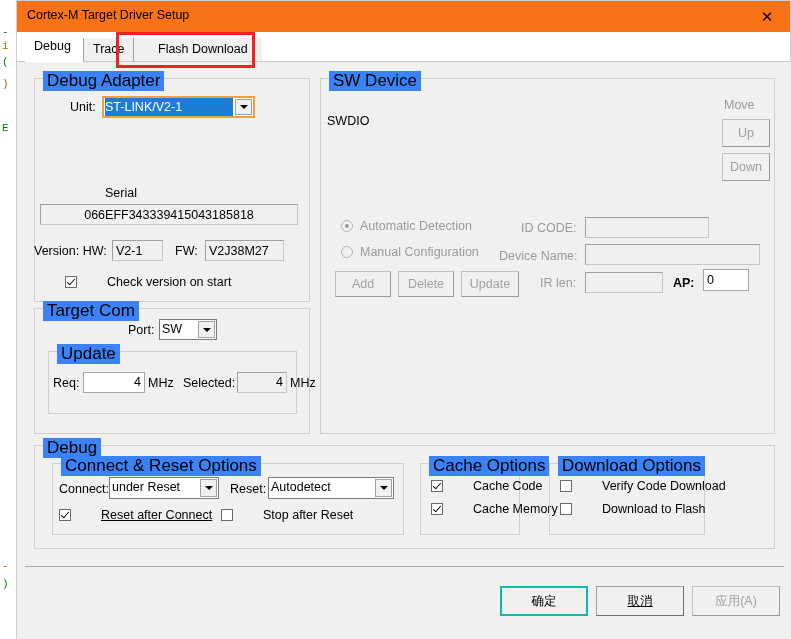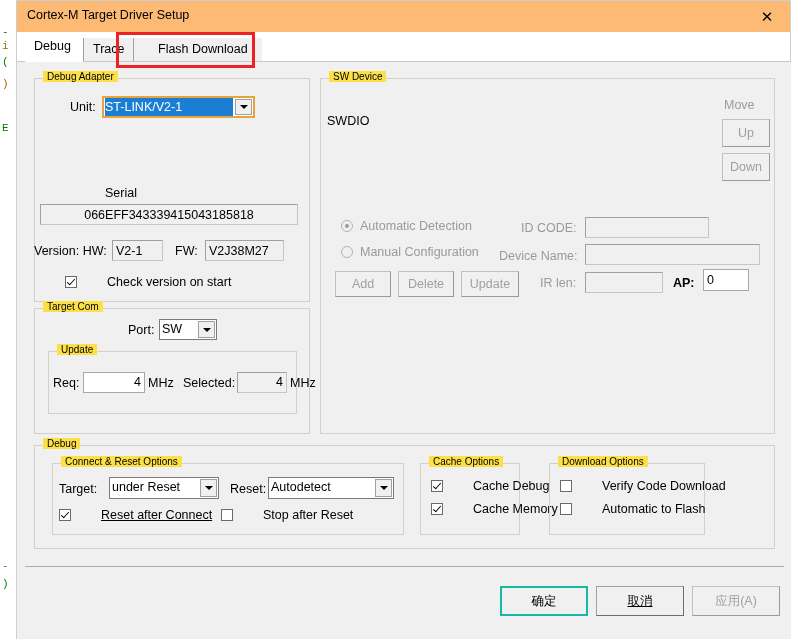--- a/index.html
+++ b/index.html
@@ -11,21 +11,21 @@
   }
   
   #bg-strip{position:absolute;left:0;top:0;width:16px;height:639px;background:#ffffff;overflow:hidden;}
   #bg-strip .ln{position:absolute;left:2px;font-family:"Liberation Mono","DejaVu Sans Mono",monospace;font-size:11px;white-space:nowrap;}
 
   
   #dialog{
     position:absolute;left:16px;top:0;width:775px;height:639px;
     background:#f0f0f0;border:1px solid #cfcfcf;box-sizing:border-box;
   }
-  #titlebar{position:absolute;left:0;top:0;width:100%;height:31px;background:#fdba74;}
+  #titlebar{position:absolute;left:0;top:0;width:100%;height:31px;background:#f97316;}
   #title-text{position:absolute;left:10px;top:7px;font-size:12.5px;color:#000;}
   #close-btn{position:absolute;right:0;top:0;width:46px;height:31px;display:flex;align-items:center;justify-content:center;font-size:15px;color:#000;cursor:pointer;}
 
   
   #tabstrip{position:absolute;left:0;top:31px;width:100%;height:30px;background:#ffffff;}
   #tabstrip .tabline{position:absolute;left:0;bottom:0;width:100%;height:1px;background:#c8c8c8;}
   .tab{
     position:absolute;bottom:1px;height:23px;line-height:23px;
     padding:0 9px;font-size:12.5px;color:#000;cursor:pointer;
     background:#f0f0f0;box-sizing:border-box;white-space:nowrap;
@@ -37,21 +37,21 @@
   #annot{
     position:absolute;left:99px;top:31px;width:139px;height:36px;
     border:3px solid #ee2222;box-sizing:border-box;z-index:10;pointer-events:none;
   }
 
   
   #panel{position:absolute;left:0;top:61px;width:775px;height:578px;background:#f0f0f0;}
 
   
   .gb{position:absolute;border:1px solid #d4d0c8;box-sizing:border-box;}
-  .gb>.gb-lg{position:absolute;top:-8px;left:8px;background:#fde047;padding:0 4px;font-size:10px;color:#000;white-space:nowrap;}
+  .gb>.gb-lg{position:absolute;top:-8px;left:8px;background:#3b82f6;padding:0 4px;font-size:17px;color:#000;white-space:nowrap;}
 
   .lbl{position:absolute;font-size:12.5px;color:#000;white-space:nowrap;}
   .lbl.dis{color:#9a9a9a;}
 
   
   .fld{position:absolute;box-sizing:border-box;border:1px solid #a7a6aa;background:#fff;font-size:12.5px;color:#000;line-height:18px;padding:0 3px;white-space:nowrap;overflow:hidden;}
   .fld.ro{background:#f0f0f0;border:1px solid #c6c6c6;border-top-color:#a0a0a0;border-left-color:#a0a0a0;}
   .fld.right{text-align:right;}
   .fld.center{text-align:center;}
   .fld.dis{color:#9a9a9a;}
@@ -214,21 +214,21 @@
 
       <div class="lbl" style="left:352px;top:197px;font-weight:bold;">AP:</div>
       <div class="fld" style="left:382px;top:190px;width:46px;height:22px;line-height:20px;">0</div>
     </div>
 
     <div class="gb" style="left:17px;top:383px;width:741px;height:104px;">
       <div class="gb-lg">Debug</div>
 
       <div class="gb" style="left:17px;top:17px;width:352px;height:72px;">
         <div class="gb-lg">Connect &amp; Reset Options</div>
-        <div class="lbl" style="left:6px;top:18px;">Target:</div>
+        <div class="lbl" style="left:6px;top:18px;">Connect:</div>
         <div class="cbo" style="left:56px;top:13px;width:110px;height:22px;">
           <div class="cbo-txt">under Reset</div>
           <div class="cbo-btn">
               <i class="arr"></i>
             </div>
         </div>
         <div class="lbl" style="left:177px;top:18px;">Reset:</div>
         <div class="cbo" style="left:215px;top:13px;width:126px;height:22px;">
           <div class="cbo-txt">Autodetect</div>
           <div class="cbo-btn">
@@ -242,37 +242,37 @@
         <div class="chk" style="left:168px;top:44px;">
           <span class="box"></span>
           <span>Stop after Reset</span>
         </div>
       </div>
 
       <div class="gb" style="left:385px;top:17px;width:100px;height:72px;">
         <div class="gb-lg">Cache Options</div>
         <div class="chk" style="left:10px;top:15px;">
           <span class="box on"></span>
-          <span>Cache Debug</span>
+          <span>Cache Code</span>
         </div>
         <div class="chk" style="left:10px;top:38px;">
           <span class="box on"></span>
           <span>Cache Memory</span>
         </div>
       </div>
 
       <div class="gb" style="left:514px;top:17px;width:156px;height:72px;">
         <div class="gb-lg">Download Options</div>
         <div class="chk" style="left:10px;top:15px;">
           <span class="box"></span>
           <span>Verify Code Download</span>
         </div>
         <div class="chk" style="left:10px;top:38px;">
           <span class="box"></span>
-          <span>Automatic to Flash</span>
+          <span>Download to Flash</span>
         </div>
       </div>
     </div>
 
     <div id="btn-sep"></div>
 
     <div class="btn def" style="left:483px;top:524px;width:88px;height:30px;">
       <span>确定</span>
     </div>
     <div class="btn" style="left:579px;top:524px;width:88px;height:30px;text-decoration:underline;">

